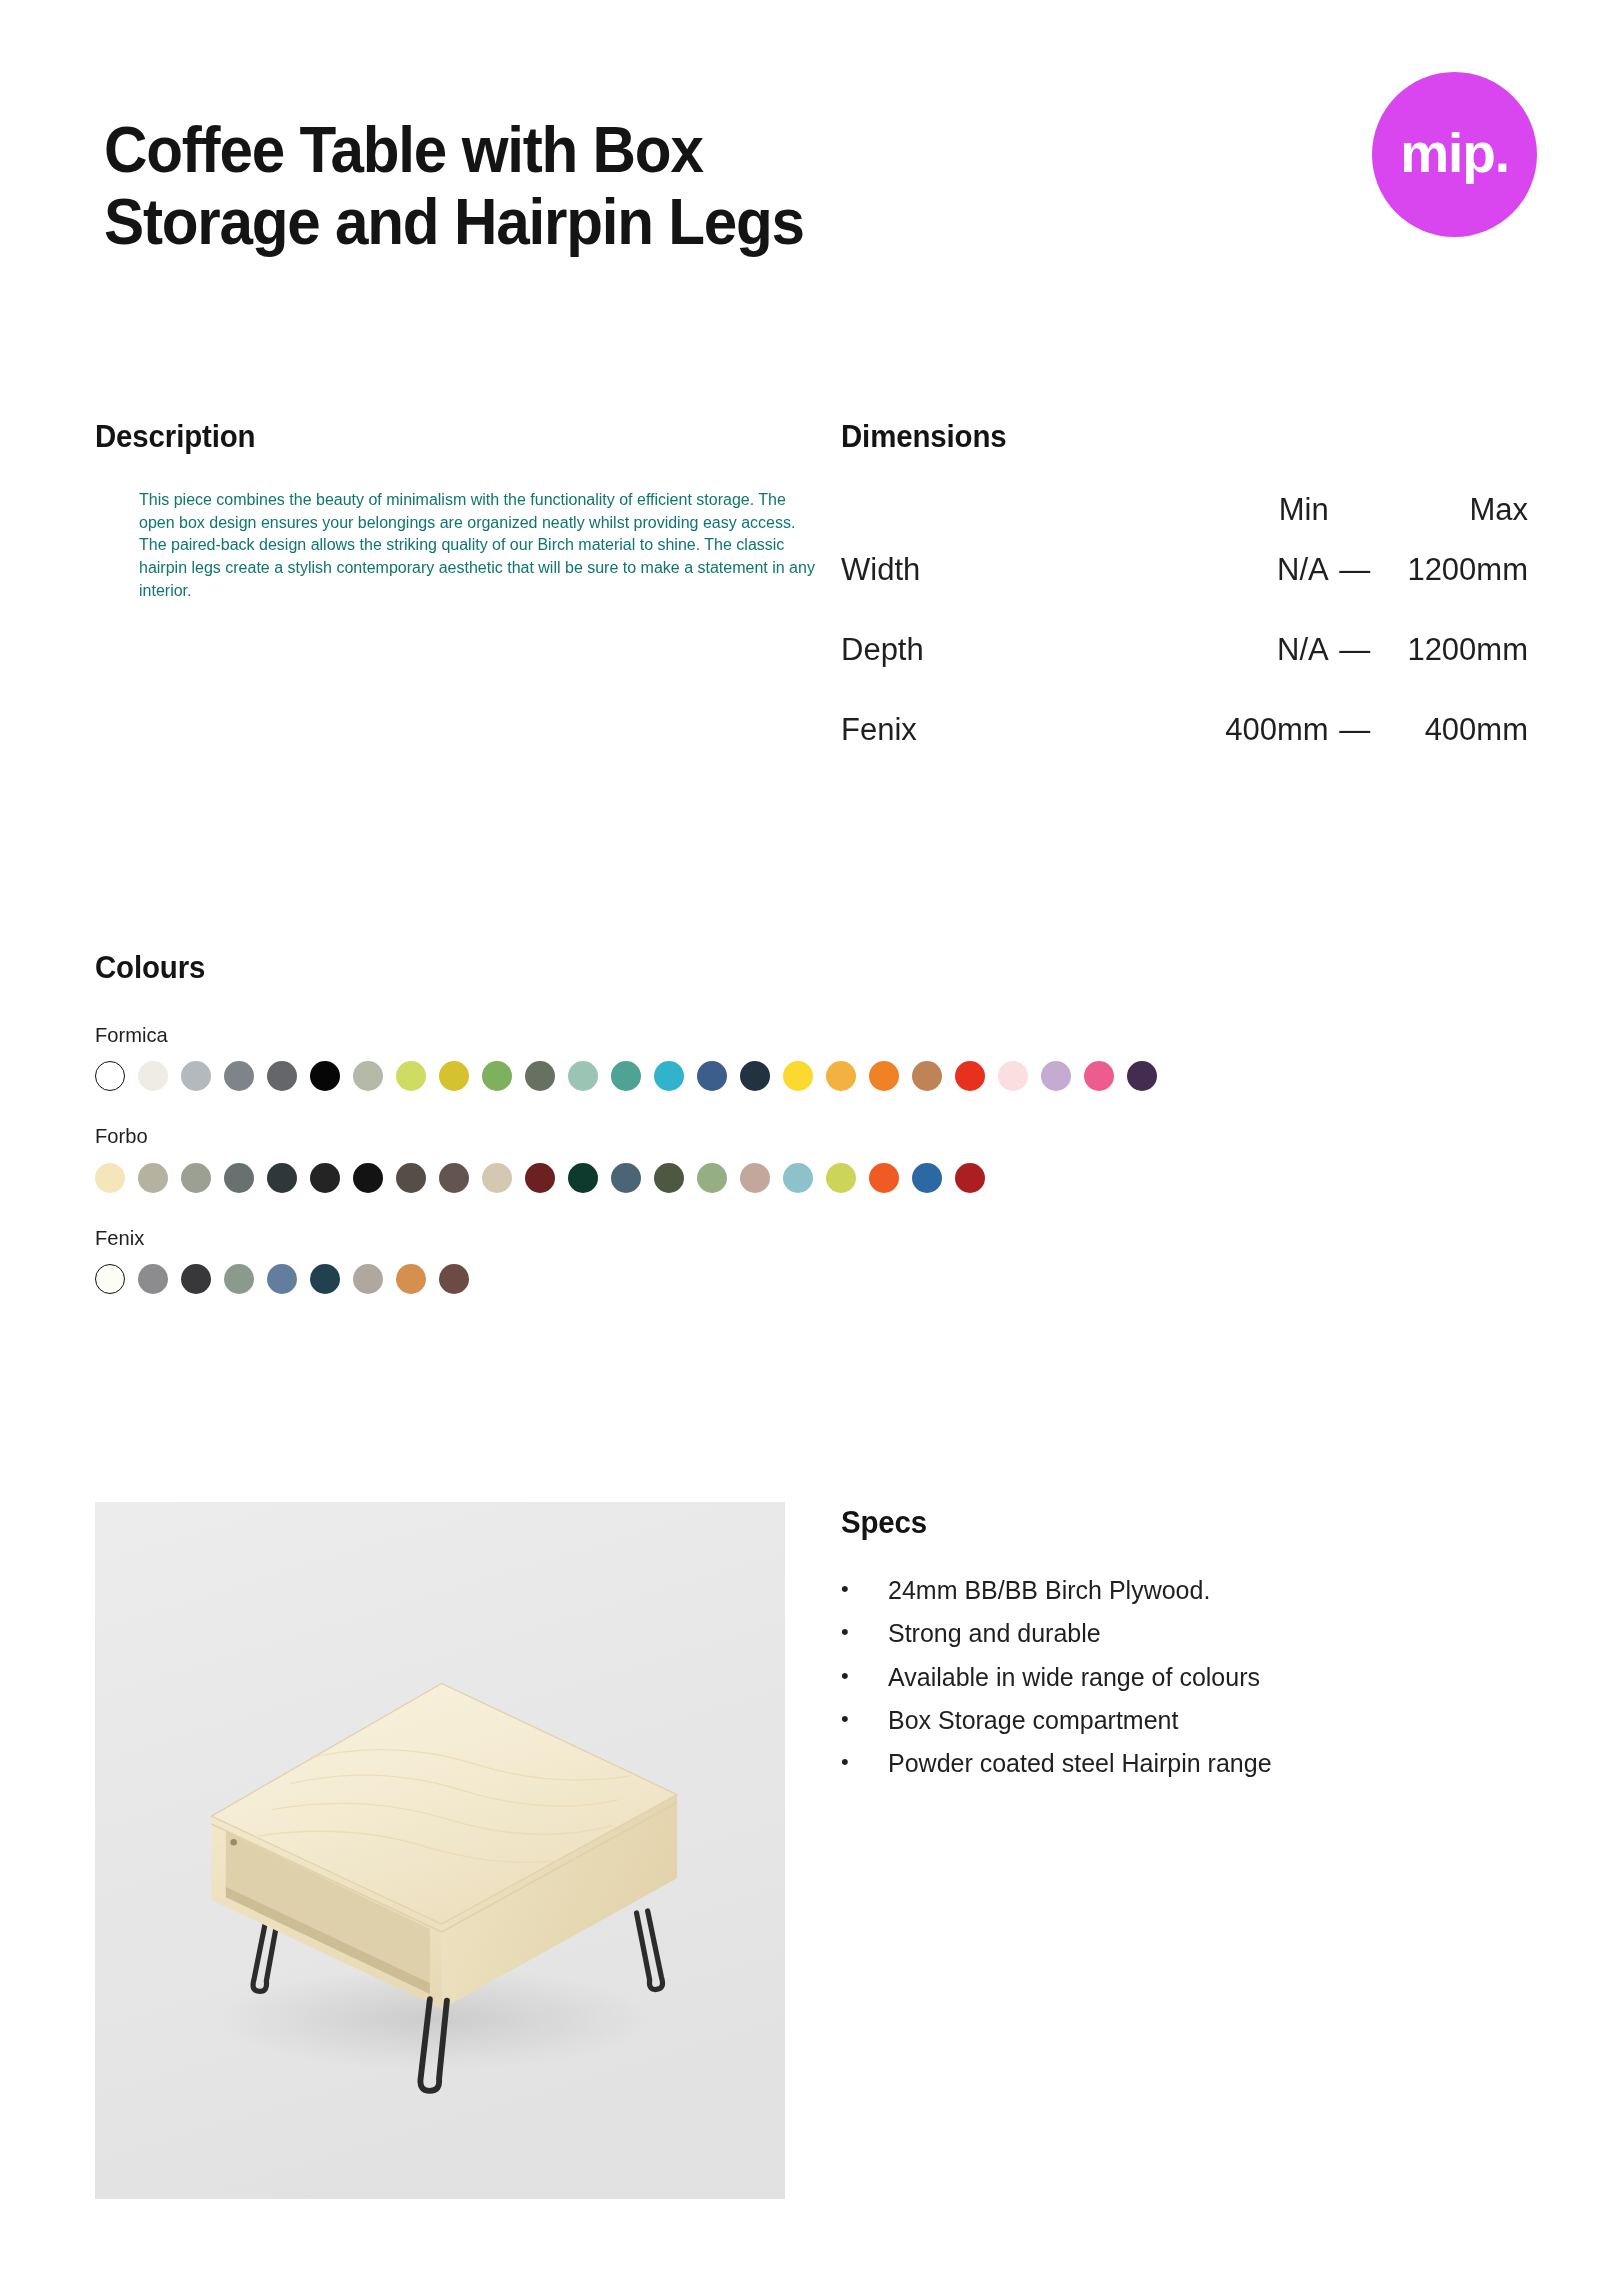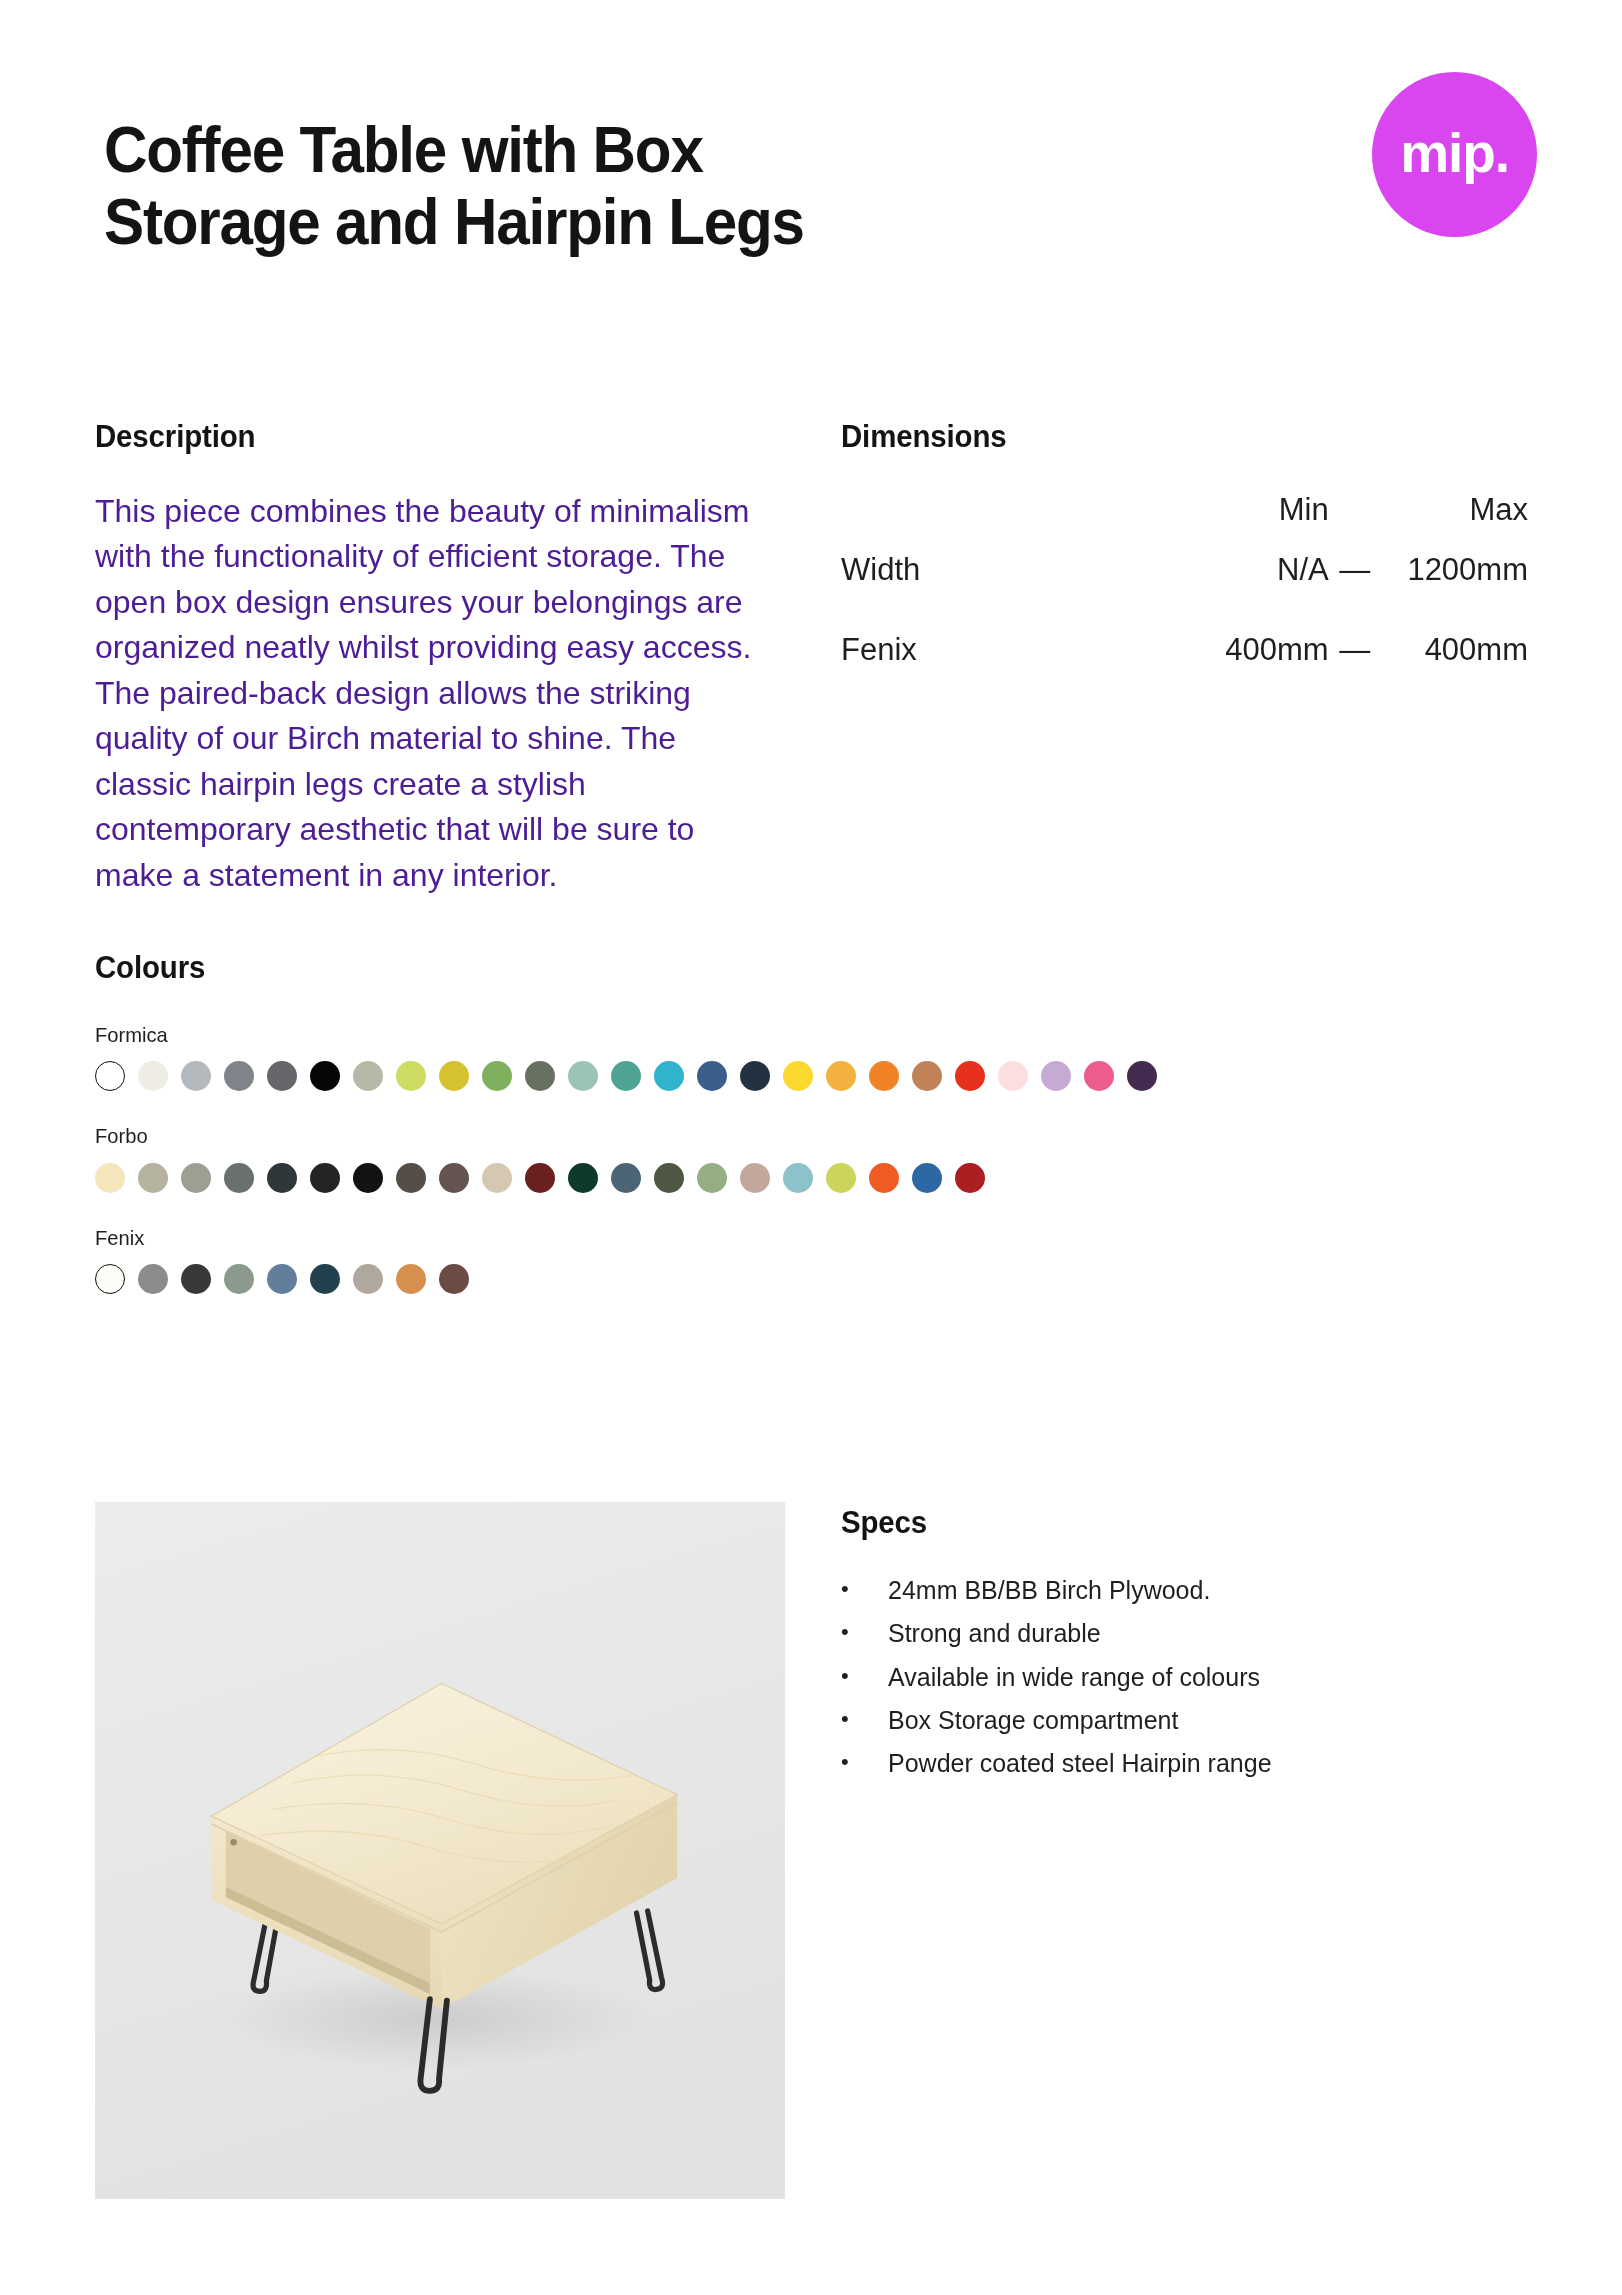--- a/index.html
+++ b/index.html
@@ -75,24 +75,25 @@
 
   
   .desc-block {
     position: absolute;
     left: 95px;
     top: 419px;
     width: 694px;
   }
   .desc-body {
     margin-top: 34px;
-    font-size: 32px;
+    font-size: 16px;
     line-height: 1.42;
-    color: #4c1d95;
+    color: #0f766e;
     width: 684px;
+    margin-left: 44px;
   }
 
   
   .dims-block {
     position: absolute;
     left: 841px;
     top: 419px;
     width: 690px;
   }
   .dims-table {
@@ -218,20 +219,26 @@
         <tr>
           <th class="col-label"></th>
           <th class="col-min">Min</th>
           <th class="col-dash"></th>
           <th class="col-max">Max</th>
         </tr>
       </thead>
       <tbody>
         <tr>
           <td class="col-label">Width</td>
+          <td class="col-min">N/A</td>
+          <td class="col-dash">—</td>
+          <td class="col-max">1200mm</td>
+        </tr>
+        <tr>
+          <td class="col-label">Depth</td>
           <td class="col-min">N/A</td>
           <td class="col-dash">—</td>
           <td class="col-max">1200mm</td>
         </tr>
         <tr>
           <td class="col-label">Fenix</td>
           <td class="col-min">400mm</td>
           <td class="col-dash">—</td>
           <td class="col-max">400mm</td>
         </tr>

